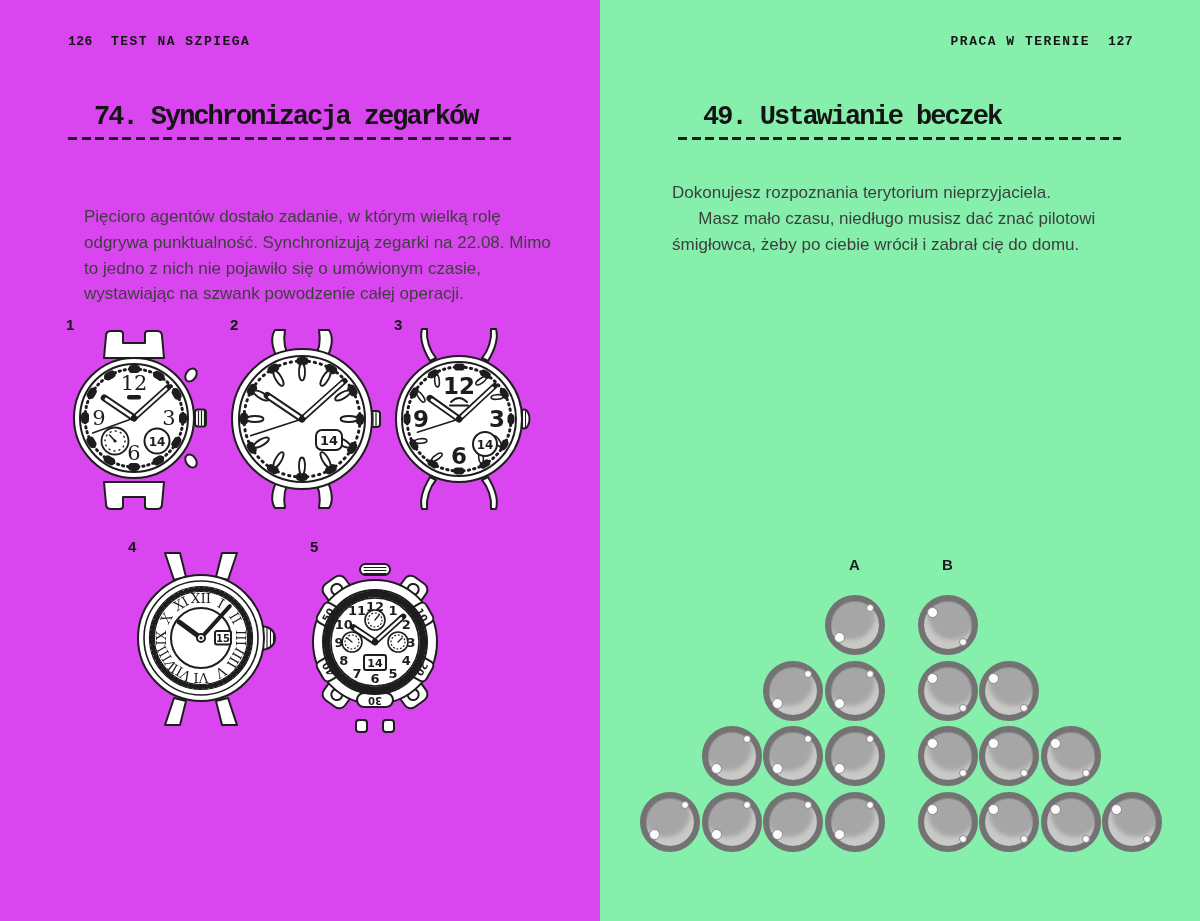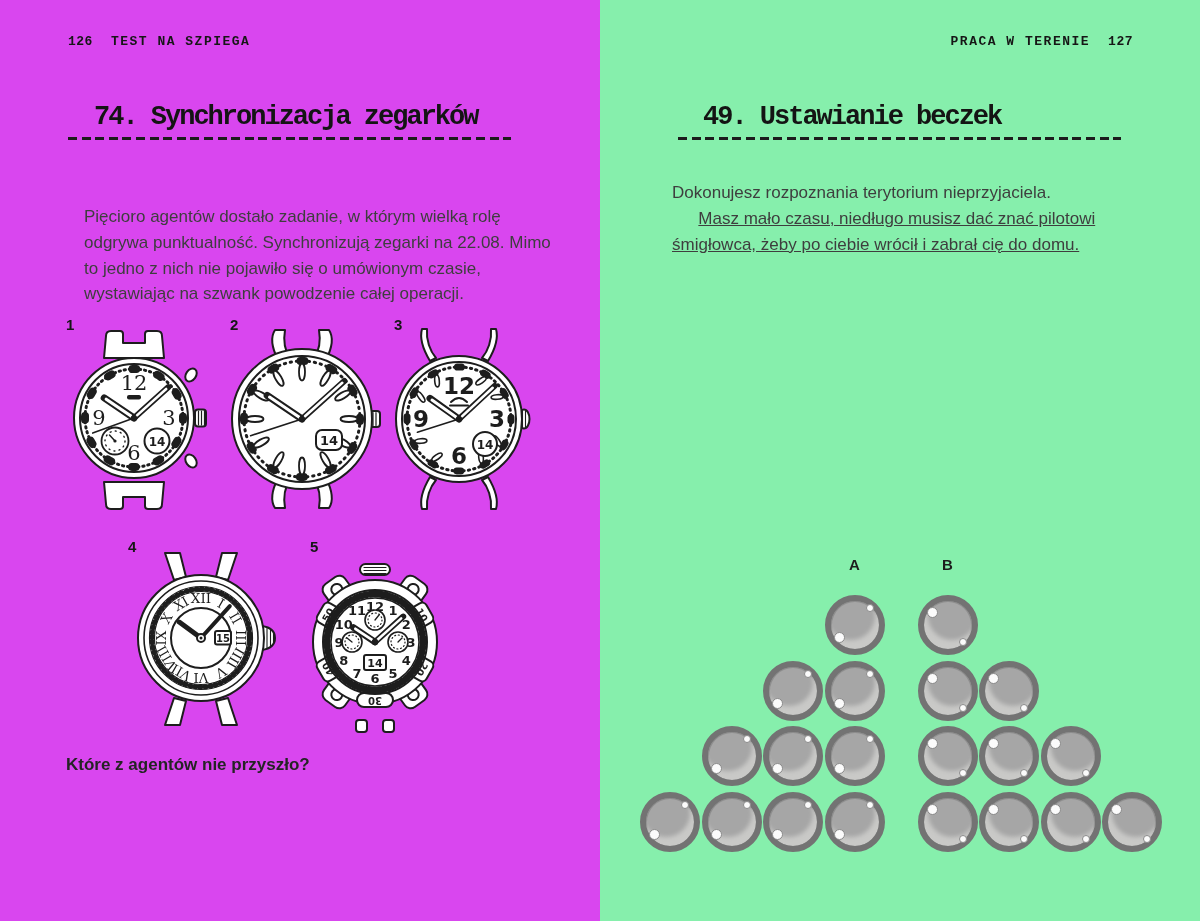--- a/index.html
+++ b/index.html
@@ -19,21 +19,21 @@
   .puzzle-title{position:absolute;font-family:"Liberation Mono",monospace;font-weight:700;
     font-size:27px;letter-spacing:-2px;color:#141414;white-space:nowrap;margin-left:28px;}
   .t-left{left:66px;top:84px;}
 
   .dash-rule{position:absolute;width:443px;height:3px;
     background:repeating-linear-gradient(90deg,#1c1c1c 0 9px,transparent 9px 13.6px);}
   .r-left{left:68px;top:137px;}
 
   .body-text{position:absolute;font-size:17px;line-height:25.8px;color:#3e3e3e;}
   .body-text p{margin:0;}
-  .body-text p + p{text-indent:1.55em;text-decoration:underline;}
+  .body-text p + p{text-indent:1.55em;}
   .intro-left{left:84px;top:185px;width:468px;margin-top:19px;}
   .question{position:absolute;font-size:17px;line-height:26px;font-weight:700;color:#242424;}
   .q-left{left:66px;top:752px;width:470px;}
 
   .w-num{position:absolute;font-size:15px;font-weight:700;color:#161616;}
   .watch-svg{position:absolute;}
   svg .ln{stroke:#1d1d1d;fill:none;stroke-linejoin:round;stroke-linecap:round;}
   svg .fw{fill:#ffffff;stroke:#1d1d1d;stroke-width:2;stroke-linejoin:round;}
   svg text{fill:#1d1d1d;text-anchor:middle;}
   svg .serif{font-family:"DejaVu Serif",serif;}
@@ -337,21 +337,20 @@
       </g>
       <g>
         <line class="ln" stroke-width="6.5" x1="75" y1="92" x2="53.4" y2="77.5"></line>
         <line stroke="#fff" stroke-width="2.8" stroke-linecap="round" x1="72.5" y1="90.2" x2="55.4" y2="78.8"></line>
         <line class="ln" stroke-width="6" x1="75" y1="92" x2="103.2" y2="66.6"></line>
         <line stroke="#fff" stroke-width="2.5" stroke-linecap="round" x1="77.5" y1="89.7" x2="101.2" y2="68.4"></line>
         <circle cx="75" cy="92" r="3.2" fill="#1d1d1d"></circle>
       </g>
     </svg>
 
-    <div class="question q-left">Które z agentów nie przyszło?</div>
   </section>
 
   <section class="page page-right">
     <div class="running-head rh-right"><span>PRACA W TERENIE</span><span class="rh-gap"></span><span class="pgnum">127</span></div>
 
     <h1 class="puzzle-title" style="left:75px;top:84px">49. Ustawianie beczek</h1>
     <div class="dash-rule" style="left:78px;top:137px"></div>
 
     <div class="body-text" style="left:72px;top:180px;width:465px">
       <p>Dokonujesz rozpoznania terytorium nieprzyjaciela.</p>

